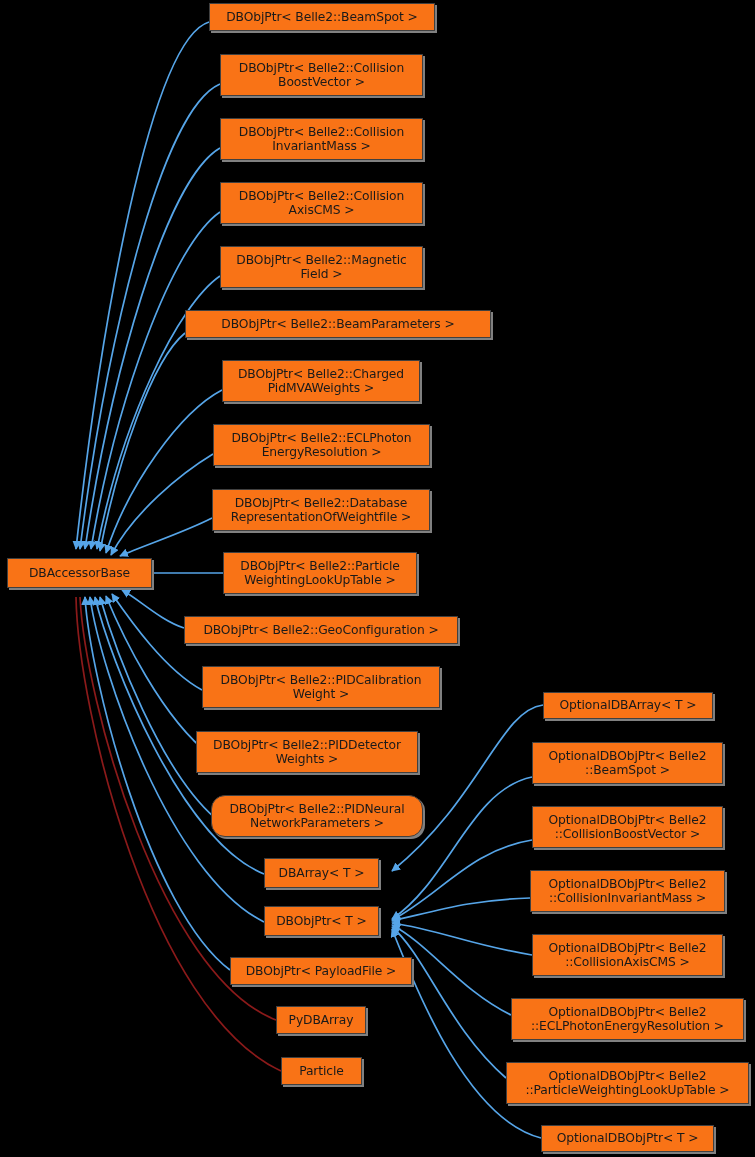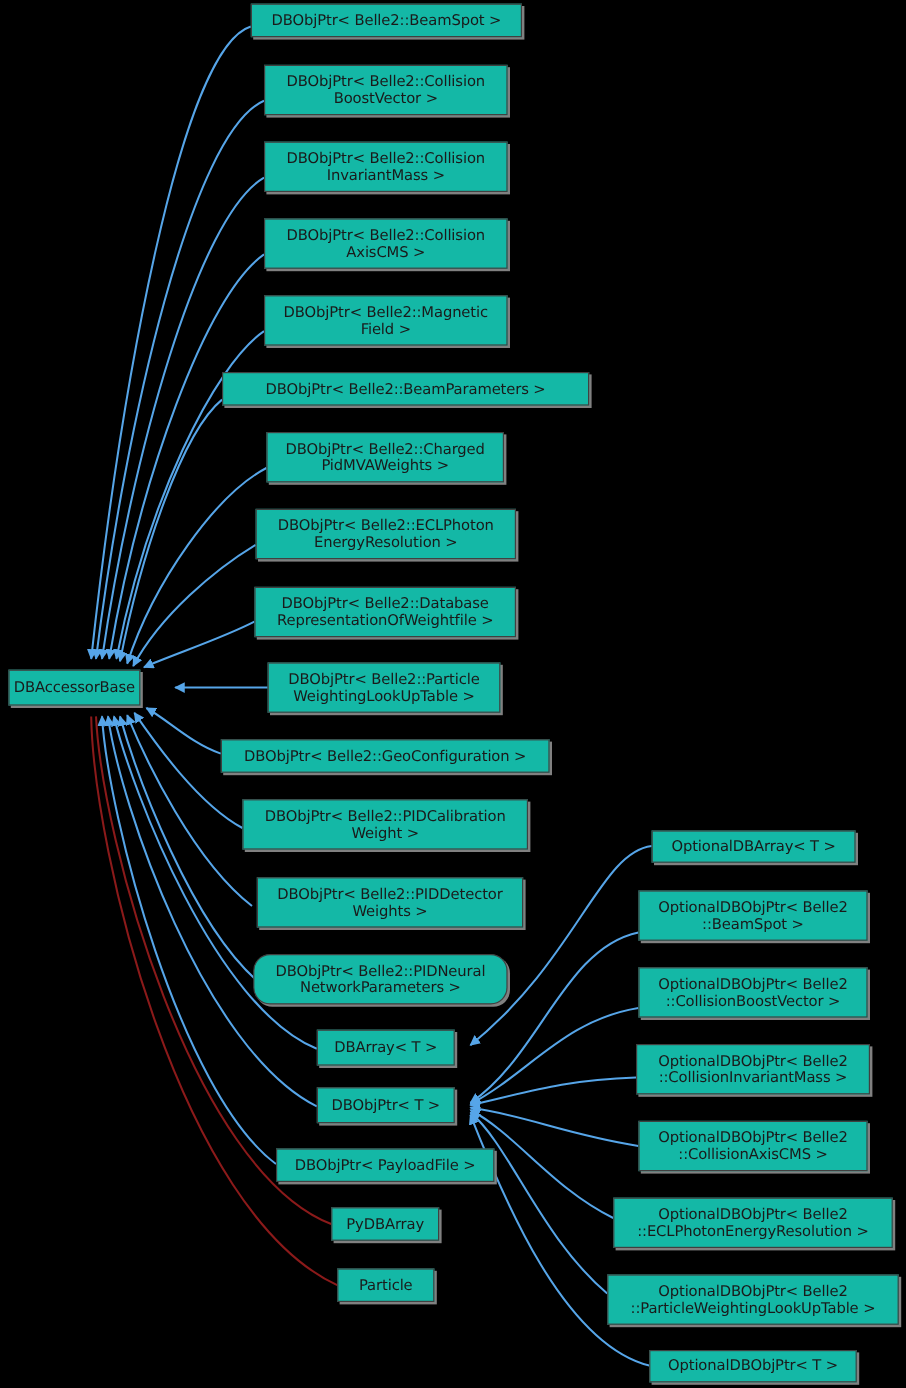--- a/index.html
+++ b/index.html
@@ -21,21 +21,21 @@
     position: absolute;
     left: 0;
     top: 0;
     width: 755px;
     height: 1157px;
     pointer-events: none;
   }
   .node {
     position: absolute;
     box-sizing: border-box;
-    background: #14b8a6;
+    background: #f97316;
     border: 1px solid #404040;
     box-shadow: 2px 2px 0 0 #808080;
     display: flex;
     align-items: center;
     justify-content: center;
     text-align: center;
     color: #1a1a1a;
     font-size: 12.3px;
     line-height: 14.5px;
     letter-spacing: -0.1px;
@@ -80,21 +80,21 @@
         <path d="M532,777 C470,790 450,880 392,919" fill="none" stroke="#56a5e8" stroke-width="1.7" marker-end="url(#arrow-blue)"></path>
         <path d="M532,840 C470,850 440,895 392,920" fill="none" stroke="#56a5e8" stroke-width="1.7" marker-end="url(#arrow-blue)"></path>
         <path d="M530,898 C470,900 440,910 392,921" fill="none" stroke="#56a5e8" stroke-width="1.7" marker-end="url(#arrow-blue)"></path>
         <path d="M532,955 C470,945 440,930 392,923" fill="none" stroke="#56a5e8" stroke-width="1.7" marker-end="url(#arrow-blue)"></path>
         <path d="M511,1015 C460,990 430,945 392,925" fill="none" stroke="#56a5e8" stroke-width="1.7" marker-end="url(#arrow-blue)"></path>
         <path d="M506,1078 C450,1030 425,955 392,927" fill="none" stroke="#56a5e8" stroke-width="1.7" marker-end="url(#arrow-blue)"></path>
         <path d="M541,1138 C470,1120 420,1000 392,929" fill="none" stroke="#56a5e8" stroke-width="1.7" marker-end="url(#arrow-blue)"></path>
       </g>
   </svg>
   <div id="nodes-layer">
-      <div class="node" style="left: 7px; top: 558px; width: 110px; height: 30px;">DBAccessorBase</div>
+      <div class="node" style="left: 7px; top: 558px; width: 145px; height: 30px;">DBAccessorBase</div>
       <div class="node" style="left: 209px; top: 3px; width: 226px; height: 28px;">DBObjPtr&lt; Belle2::BeamSpot &gt;</div>
       <div class="node" style="left: 220px; top: 54px; width: 203px; height: 42px;">DBObjPtr&lt; Belle2::Collision
 BoostVector &gt;</div>
       <div class="node" style="left: 220px; top: 118px; width: 203px; height: 42px;">DBObjPtr&lt; Belle2::Collision
 InvariantMass &gt;</div>
       <div class="node" style="left: 220px; top: 182px; width: 203px; height: 42px;">DBObjPtr&lt; Belle2::Collision
 AxisCMS &gt;</div>
       <div class="node" style="left: 220px; top: 246px; width: 203px; height: 42px;">DBObjPtr&lt; Belle2::Magnetic
 Field &gt;</div>
       <div class="node" style="left: 185px; top: 310px; width: 306px; height: 28px;">DBObjPtr&lt; Belle2::BeamParameters &gt;</div>
@@ -102,21 +102,21 @@
 PidMVAWeights &gt;</div>
       <div class="node" style="left: 213px; top: 424px; width: 217px; height: 42px;">DBObjPtr&lt; Belle2::ECLPhoton
 EnergyResolution &gt;</div>
       <div class="node" style="left: 212px; top: 489px; width: 218px; height: 42px;">DBObjPtr&lt; Belle2::Database
 RepresentationOfWeightfile &gt;</div>
       <div class="node" style="left: 223px; top: 552px; width: 194px; height: 42px;">DBObjPtr&lt; Belle2::Particle
 WeightingLookUpTable &gt;</div>
       <div class="node" style="left: 184px; top: 616px; width: 274px; height: 28px;">DBObjPtr&lt; Belle2::GeoConfiguration &gt;</div>
       <div class="node" style="left: 202px; top: 666px; width: 238px; height: 42px;">DBObjPtr&lt; Belle2::PIDCalibration
 Weight &gt;</div>
-      <div class="node" style="left: 214px; top: 731px; width: 222px; height: 42px;">DBObjPtr&lt; Belle2::PIDDetector
+      <div class="node" style="left: 196px; top: 731px; width: 222px; height: 42px;">DBObjPtr&lt; Belle2::PIDDetector
 Weights &gt;</div>
       <div class="node" style="left: 211px; top: 795px; width: 212px; height: 42px; border-radius: 14px;">DBObjPtr&lt; Belle2::PIDNeural
 NetworkParameters &gt;</div>
       <div class="node" style="left: 264px; top: 858px; width: 115px; height: 30px;">DBArray&lt; T &gt;</div>
       <div class="node" style="left: 264px; top: 906px; width: 115px; height: 30px;">DBObjPtr&lt; T &gt;</div>
       <div class="node" style="left: 230px; top: 957px; width: 182px; height: 28px;">DBObjPtr&lt; PayloadFile &gt;</div>
       <div class="node" style="left: 276px; top: 1006px; width: 90px; height: 28px;">PyDBArray</div>
       <div class="node" style="left: 281px; top: 1057px; width: 81px; height: 28px;">Particle</div>
       <div class="node" style="left: 543px; top: 692px; width: 170px; height: 27px; text-align: right;">OptionalDBArray&lt; T &gt;</div>
       <div class="node" style="left: 532px; top: 742px; width: 191px; height: 42px;">OptionalDBObjPtr&lt; Belle2

